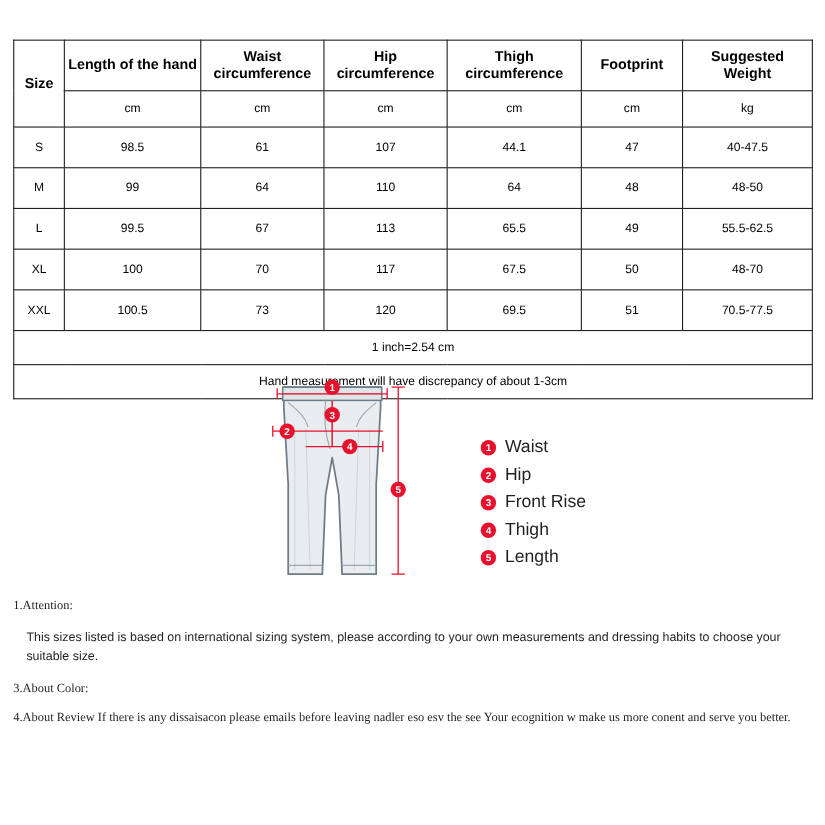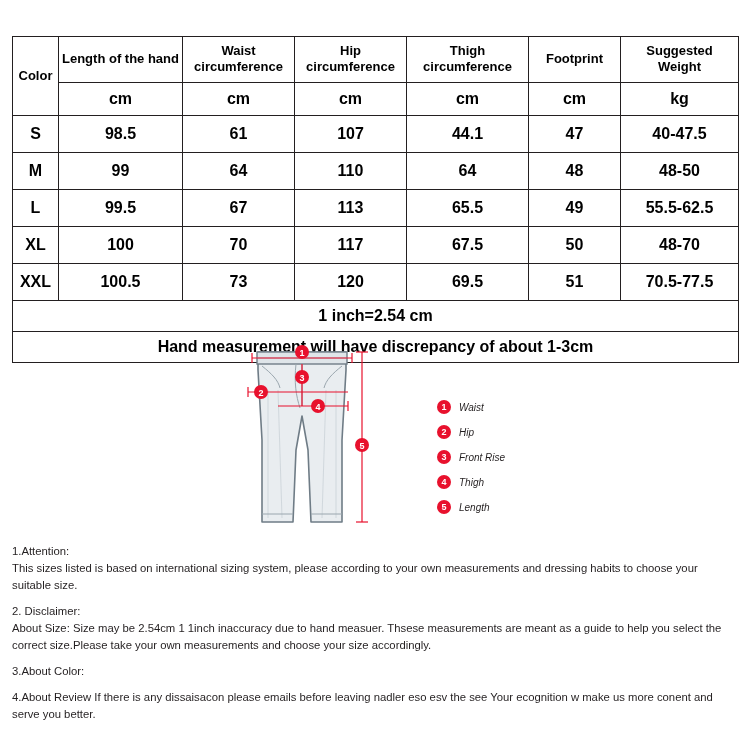--- a/index.html
+++ b/index.html
@@ -30,23 +30,23 @@
   }
   table.size-table {
     border-collapse: collapse;
     width: 100%;
     table-layout: fixed;
   }
   table.size-table td, table.size-table th {
     border: 1px solid #231f20;
     text-align: center;
     vertical-align: middle;
-    font-size: 16px;
+    font-size: 11px;
     padding: 5px 2px;
-    font-weight: bold;
+    font-weight: normal;
   }
   table.size-table th {
     font-weight: bold;
     font-size: 13px;
     line-height: 1.25;
     padding: 6px 2px;
   }
   .col-size   { width: 46px; }
   .col-len    { width: 124px; }
   .col-waist  { width: 112px; }
@@ -88,58 +88,57 @@
     background: #e8112d;
     color: #ffffff;
     font-size: 9px;
     font-weight: bold;
     line-height: 14px;
     text-align: center;
     margin-right: 8px;
     flex: 0 0 auto;
   }
   .legend-label {
-    font-size: 10px;
+    font-size: 16px;
     color: #231f20;
-    font-style: italic;
   }
 
   
   .notes {
     position: absolute;
     left: 12px;
     top: 543px;
     width: 726px;
     font-size: 11.3px;
     line-height: 1.5;
     color: #231f20;
   }
   .note-block { margin-bottom: 9px; }
-  .note-head { margin: 0; }
-  .note-body { margin: 0; }
+  .note-head { margin: 0; font-family: Liberation Serif, serif; }
+  .note-body { margin: 12px; }
 </style>
 </head>
 <body>
 
 <div class="page">
 
   <div class="table-wrap">
     <table class="size-table">
       <colgroup>
         <col class="col-size">
           <col class="col-len">
           <col class="col-waist">
           <col class="col-hip">
         <col class="col-thigh">
           <col class="col-foot">
           <col class="col-weight">
       </colgroup>
       <thead>
         <tr>
-          <th rowspan="2">Color</th>
+          <th rowspan="2">Size</th>
           <th>Length of the hand</th>
           <th>Waist circumference</th>
           <th>Hip circumference</th>
           <th>Thigh circumference</th>
           <th>Footprint</th>
           <th>Suggested Weight</th>
         </tr>
         <tr class="unit-row">
           <td>cm</td>
           <td>cm</td>
@@ -291,24 +290,20 @@
         <span class="legend-num">5</span>
         <span class="legend-label">Length</span>
       </div>
     </div>
   </div>
 
   <div class="notes">
     <div class="note-block">
       <p class="note-head">1.Attention:</p>
       <p class="note-body">This sizes listed is based on international sizing system, please according to your own measurements and dressing   habits to choose your suitable size.</p>
-    </div>
-    <div class="note-block">
-      <p class="note-head">2. Disclaimer:</p>
-      <p class="note-body">About Size: Size may be 2.54cm 1 1inch inaccuracy due to hand measuer. Thsese measurements are meant as a   guide to help you select the correct size.Please take your own measurements and choose your size accordingly.</p>
     </div>
     <div class="note-block">
       <p class="note-head">3.About Color:</p>
     </div>
     <div class="note-block">
       <p class="note-head">4.About Review If there is any dissaisacon please emails before leaving nadler eso esv the see Your ecognition w   make us more conent and serve you better.</p>
     </div>
   </div>
 
 </div>

